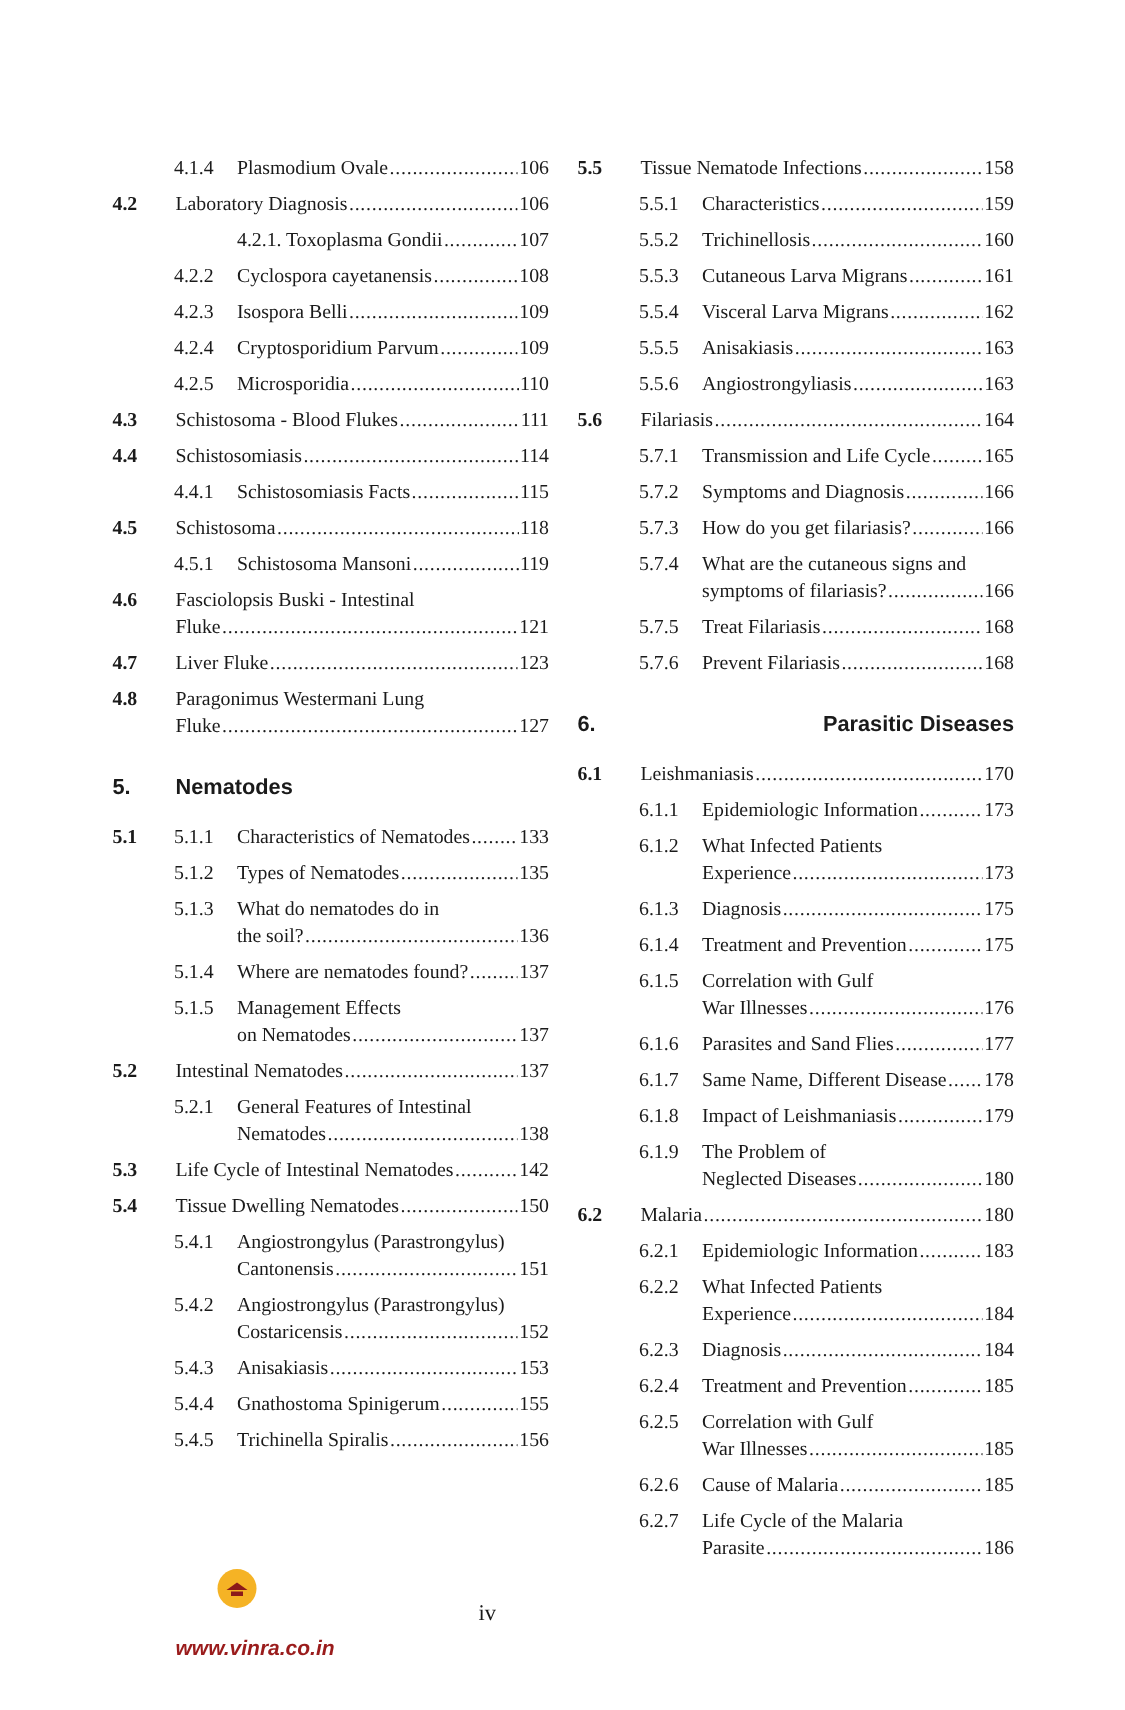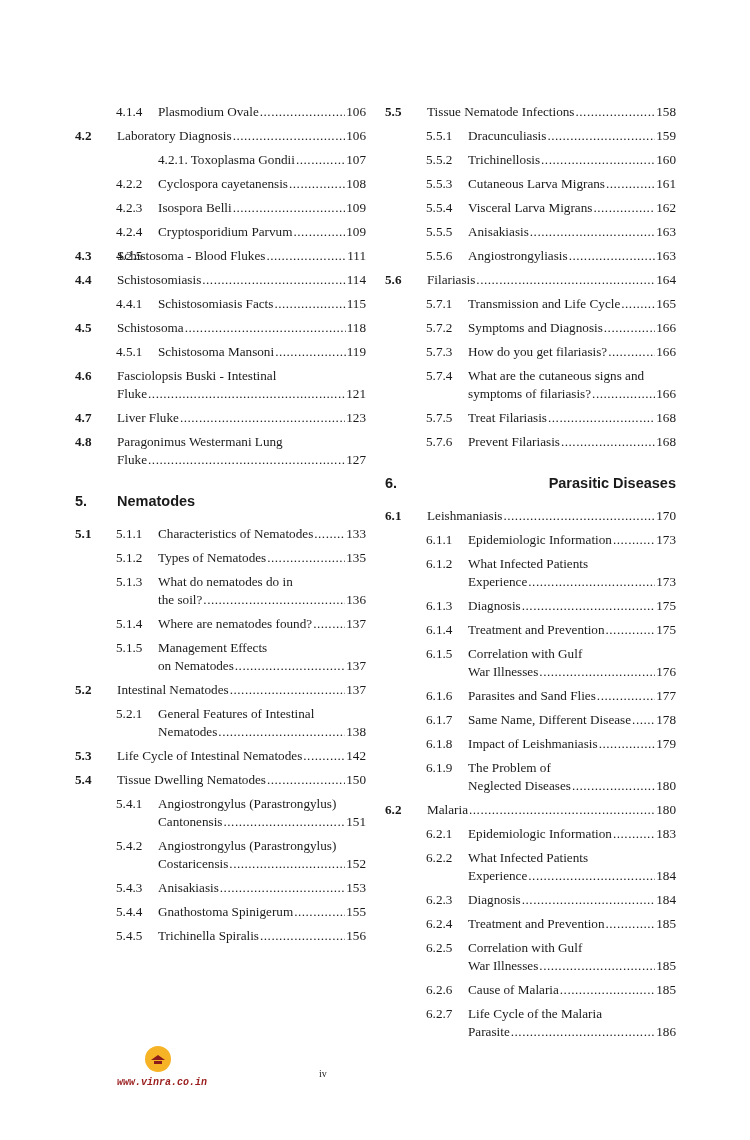--- a/index.html
+++ b/index.html
@@ -16,27 +16,27 @@
   .entry.l2 .body { margin-left:83px; }
   .entry.l2.inline .body { }
   .line { display:flex; align-items:baseline; white-space:nowrap; }
   .line .t { flex:0 0 auto; }
   .line .dots { flex:1 1 auto; overflow:hidden; margin:0 1px; letter-spacing:0.5px; }
   .line .dots::after { content:"................................................................................................................"; }
   .line .p { flex:0 0 auto; }
   .chapter { position:relative; font-family:"Liberation Sans","DejaVu Sans",sans-serif; font-weight:bold; font-size:14.5px; line-height:20px; margin:22px 0 14px 0; }
   .chapter .num { position:absolute; left:0; }
   .chapter .body { margin-left:42px; }
-  .page-num { position:absolute; left:319px; top:1068px; font-size:10px; }
+  .page-num { position:absolute; left:319px; top:1068px; font-size:15px; }
   .logo { position:absolute; left:117px; top:1046px; width:80px; }
   .logo-circle { width:26px; height:26px; border-radius:50%; background:#f5b325; margin:0 auto 0 28px;
                  display:flex; align-items:center; justify-content:center; flex-direction:column; }
   .logo-cap { width:0; height:0; border-left:7px solid transparent; border-right:7px solid transparent; border-bottom:5px solid #8b1a1a; }
   .logo-base { width:8px; height:3px; background:#8b1a1a; margin-top:1px; }
-  .logo-url { font-family:Liberation Mono, monospace; font-style:italic; font-weight:bold; font-size:10px; color:#9a1c1c; margin-top:5px; white-space:nowrap; }
+  .logo-url { font-family:Liberation Sans, sans-serif; font-style:italic; font-weight:bold; font-size:14px; color:#9a1c1c; margin-top:18px; white-space:nowrap; }
 </style>
 </head>
 <body>
 
 <div class="col left">
     <div class="entry l2">
       <span class="num">4.1.4</span>
       <div class="body">
         <div class="line">
           <span class="t">Plasmodium Ovale</span>
@@ -89,20 +89,27 @@
       <div class="body">
         <div class="line">
           <span class="t">Cryptosporidium Parvum</span>
           <span class="dots"></span>
           <span class="p">109</span>
         </div>
       </div>
     </div>
     <div class="entry l2">
       <span class="num">4.2.5</span>
+      <div class="body">
+        <div class="line">
+          <span class="t">Microsporidia</span>
+          <span class="dots"></span>
+          <span class="p">110</span>
+        </div>
+      </div>
     </div>
     <div class="entry l1">
       <span class="num">4.3</span>
       <div class="body">
         <div class="line">
           <span class="t">Schistosoma - Blood Flukes</span>
           <span class="dots"></span>
           <span class="p">111</span>
         </div>
       </div>
@@ -354,21 +361,21 @@
           <span class="t">Tissue Nematode Infections</span>
           <span class="dots"></span>
           <span class="p">158</span>
         </div>
       </div>
     </div>
     <div class="entry l2">
       <span class="num">5.5.1</span>
       <div class="body">
         <div class="line">
-          <span class="t">Dracunculiasis</span>
+          <span class="t">Characteristics</span>
           <span class="dots"></span>
           <span class="p">159</span>
         </div>
       </div>
     </div>
     <div class="entry l2">
       <span class="num">5.5.2</span>
       <div class="body">
         <div class="line">
           <span class="t">Trichinellosis</span>

